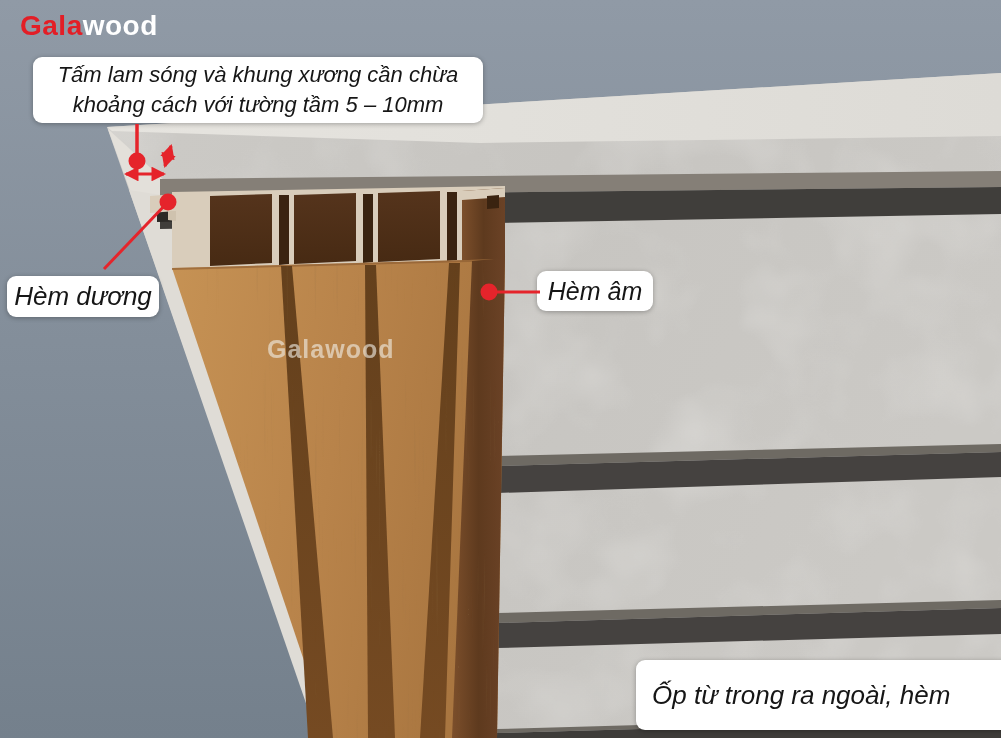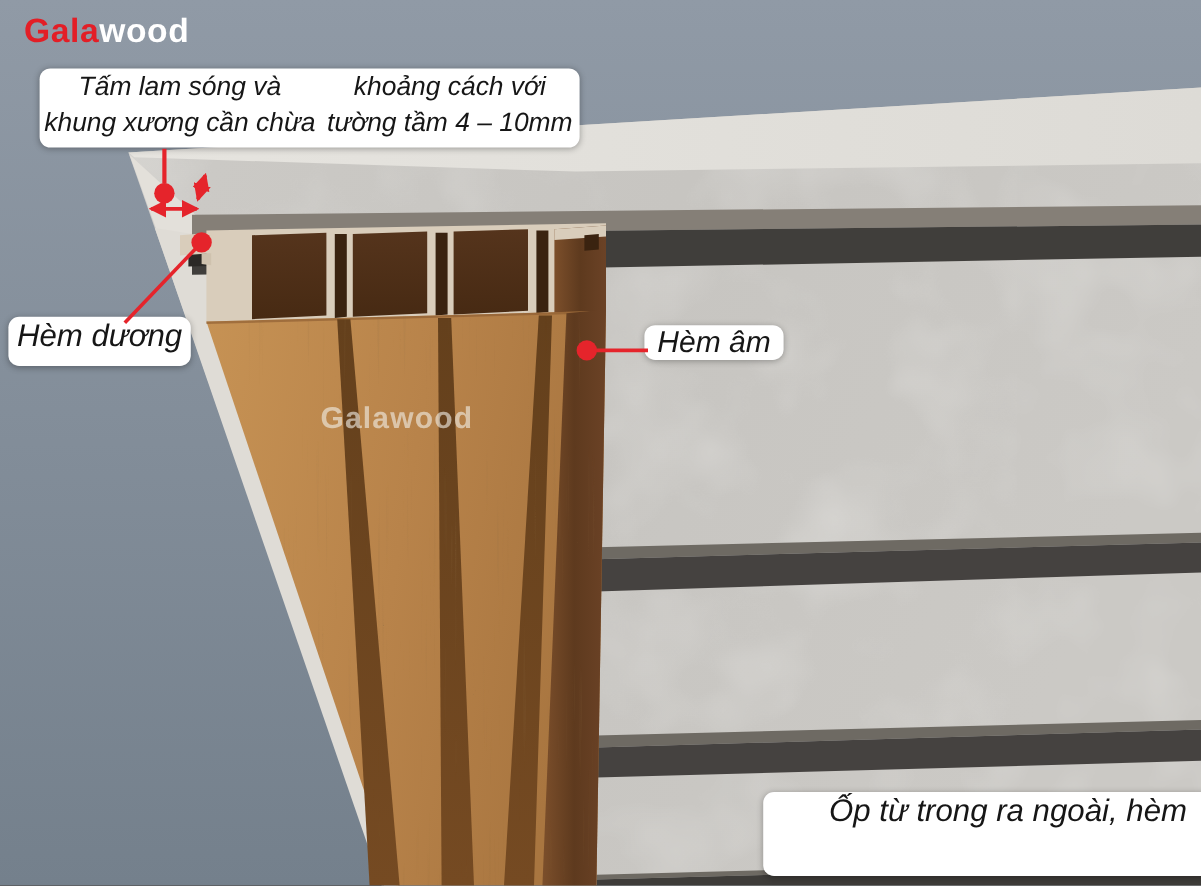--- a/index.html
+++ b/index.html
@@ -18,27 +18,27 @@
   .logo .g2{color:#ffffff;}
   .watermark{
     position:absolute;left:267px;top:335px;
     font-weight:bold;font-size:25px;letter-spacing:1px;
     color:rgba(240,237,229,0.62);
   }
   .callout{
     position:absolute;background:#fff;border-radius:9px;
     box-shadow:0 1px 5px rgba(0,0,0,.30);
     font-style:italic;color:#161616;
-    display:flex;flex-direction:row;justify-content:center;
+    display:flex;flex-direction:column;justify-content:center;
   }
   .note-top{left:33px;top:57px;width:450px;height:66px;text-align:center;
     font-size:22px;line-height:30px;}
-  .label-hem-duong{left:7px;top:264px;width:152px;height:41px;
+  .label-hem-duong{left:7px;top:276px;width:152px;height:41px;
     font-size:26px;text-align:center;}
-  .label-hem-am{left:537px;top:271px;width:116px;height:29px;
+  .label-hem-am{left:537px;top:271px;width:116px;height:40px;
     font-size:25px;text-align:center;}
   .note-bottom{left:636px;top:660px;width:392px;height:70px;
     font-size:26px;line-height:30px;padding-left:16px;box-sizing:border-box;}
 </style>
 </head>
 <body>
 
 <div class="stage">
 
   <svg class="scene" viewBox="0 0 1001 738">
@@ -135,21 +135,21 @@
   </svg>
 
   <div class="logo">
     <span class="g1">Gala</span><span class="g2">wood</span>
   </div>
 
   <div class="watermark">Galawood</div>
 
   <div class="callout note-top">
     <div>Tấm lam sóng và khung xương cần chừa</div>
-    <div>khoảng cách với tường tầm 4 – 10mm</div>
+    <div>khoảng cách với tường tầm 5 – 10mm</div>
   </div>
 
   <div class="callout label-hem-duong">
     <div>Hèm dương</div>
   </div>
 
   <div class="callout label-hem-am">
     <div>Hèm âm</div>
   </div>
 

